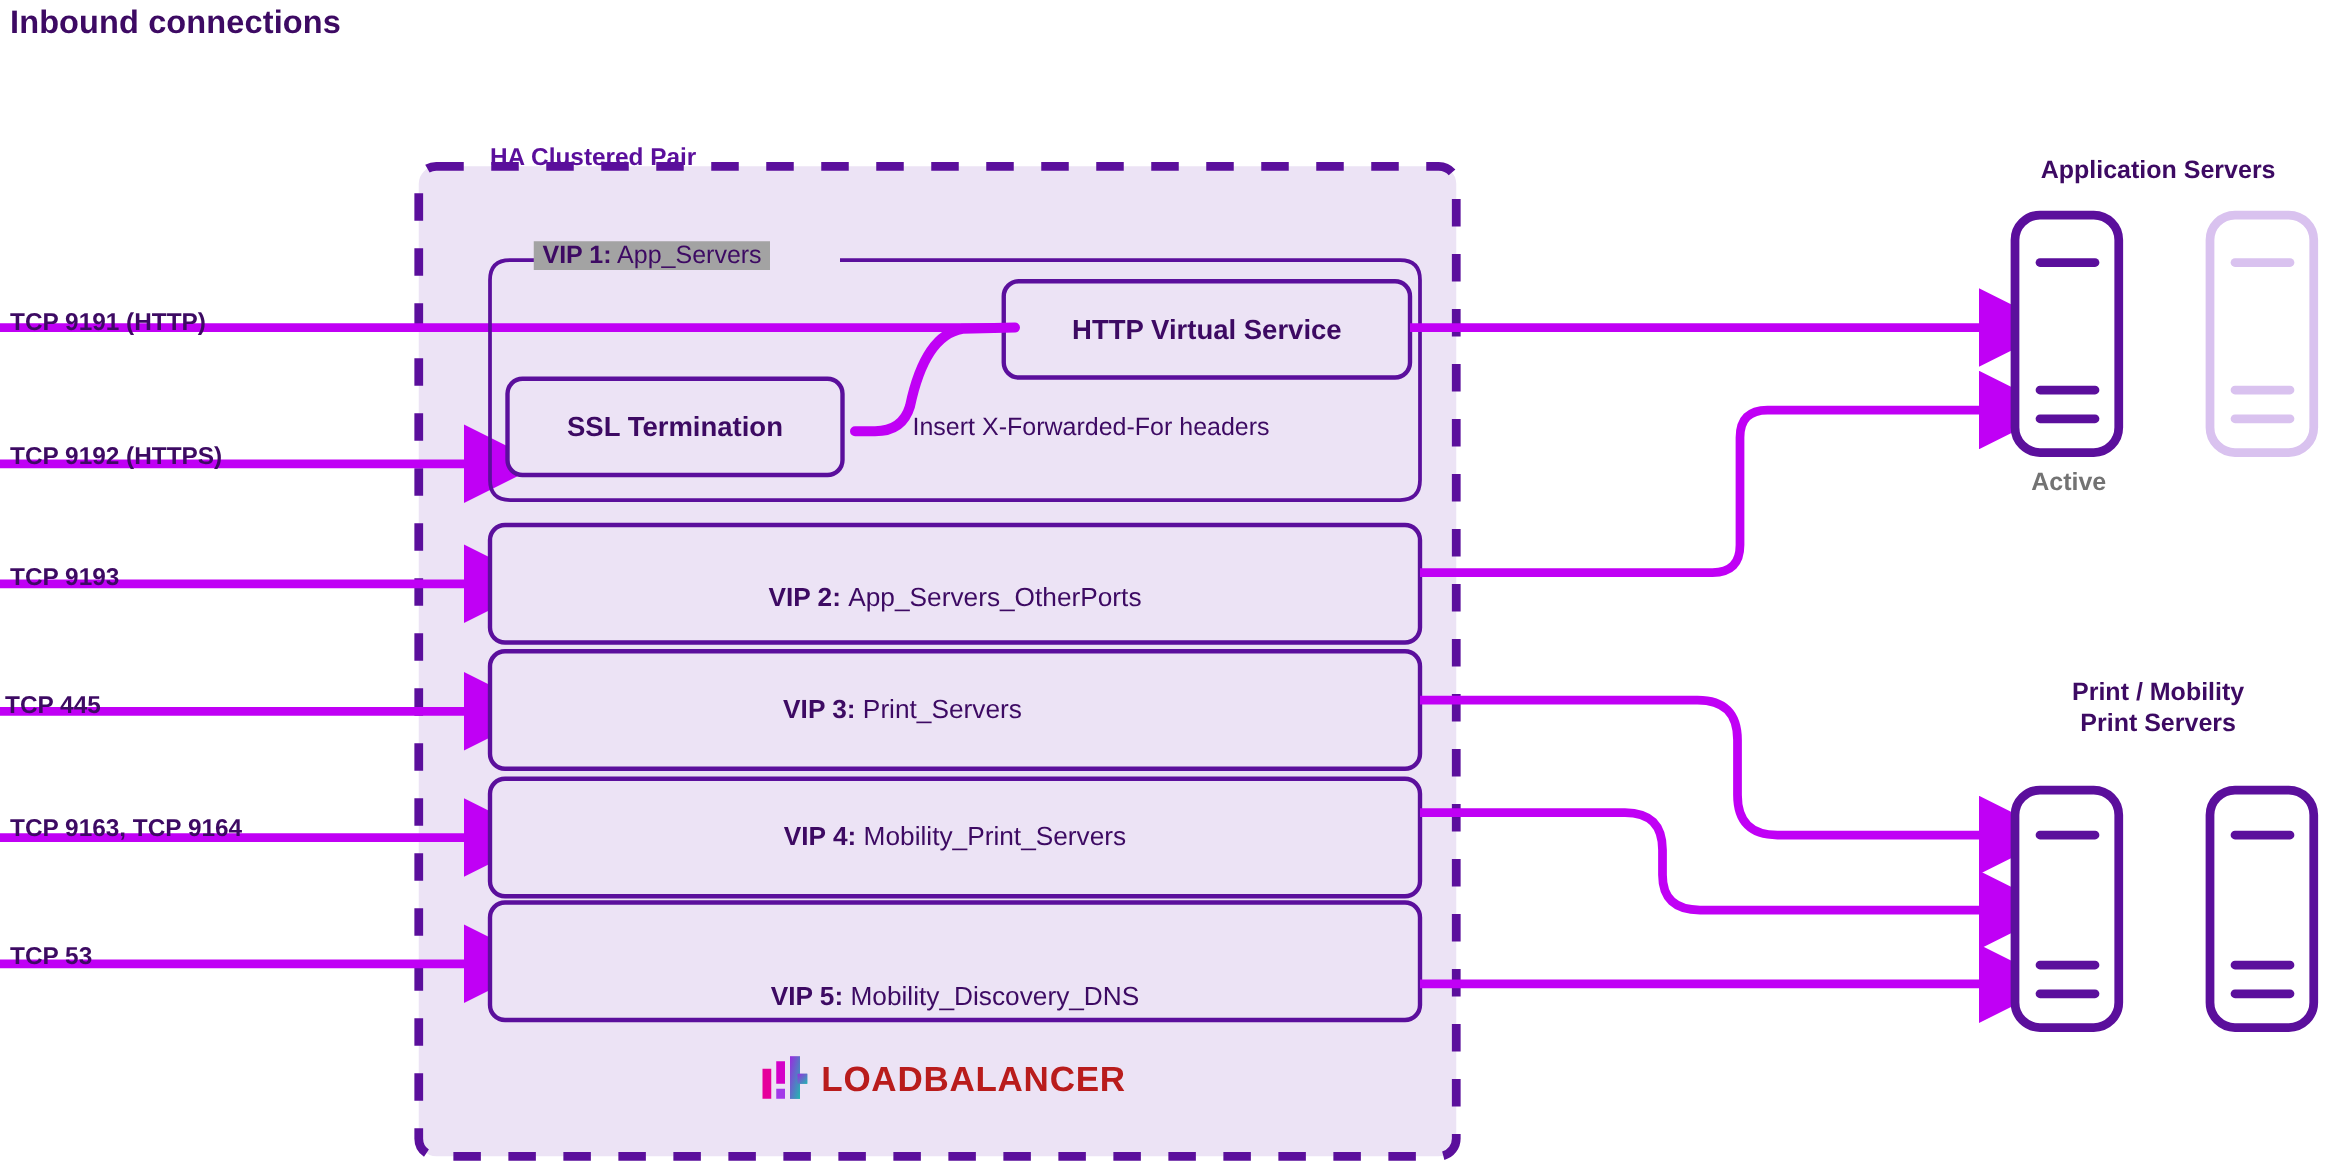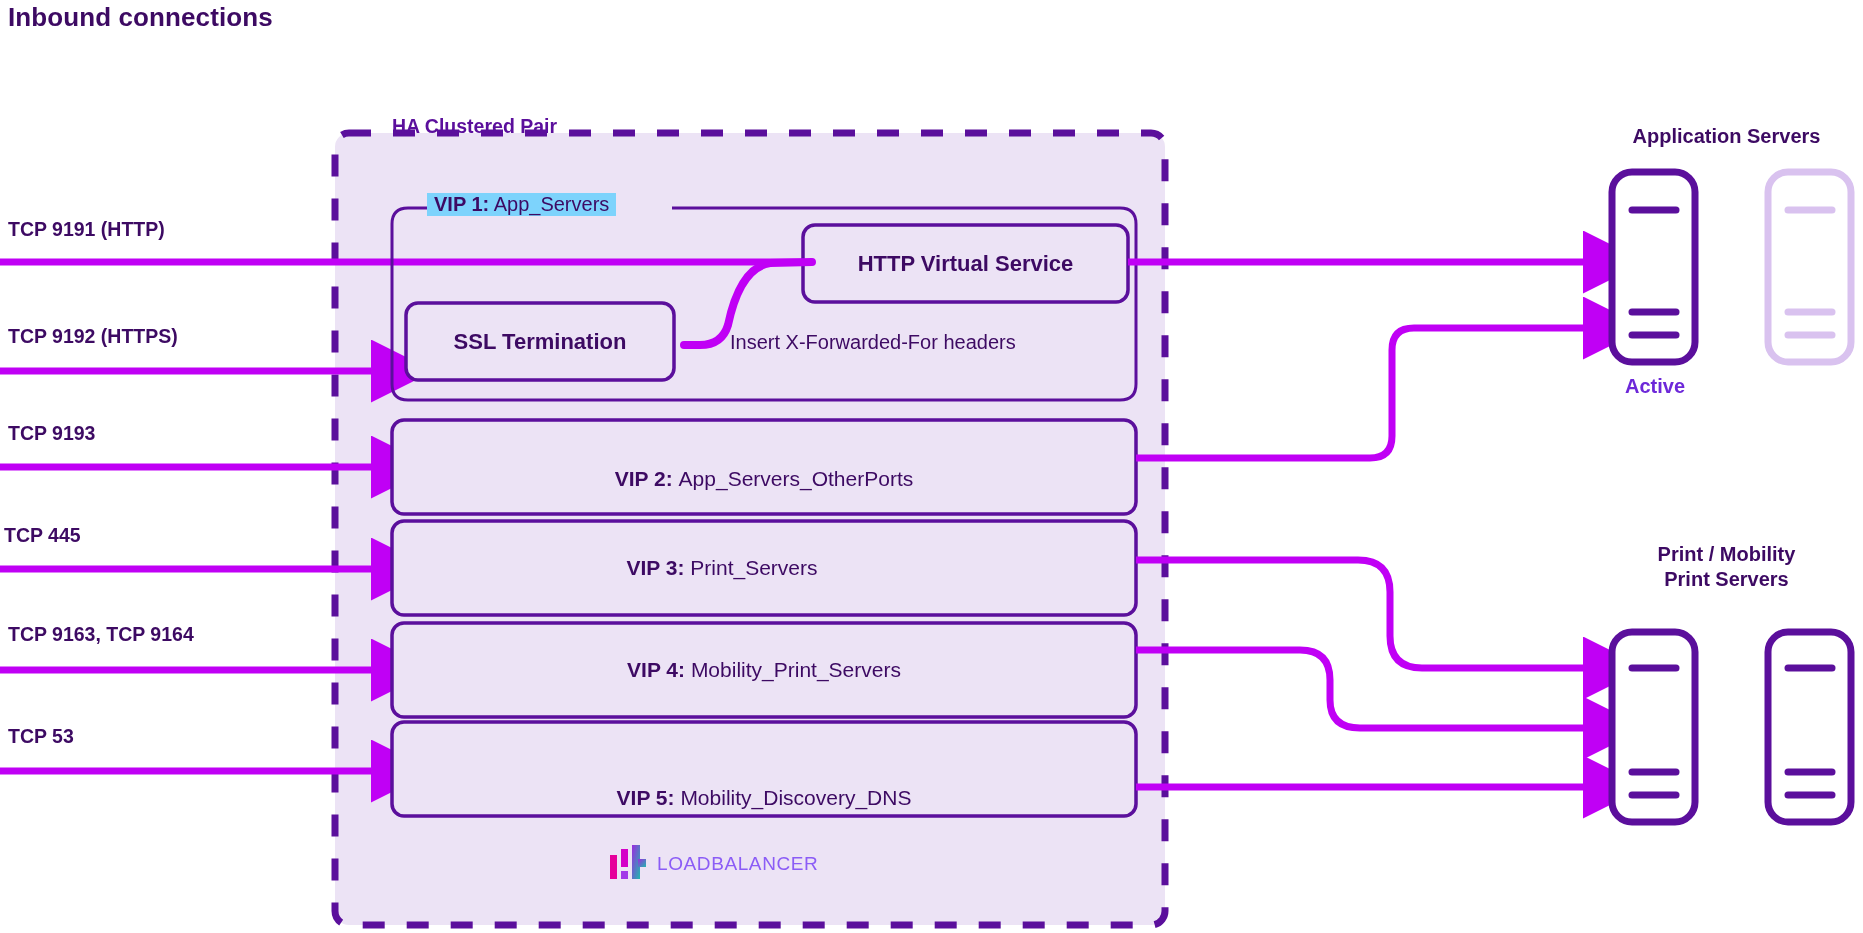--- a/index.html
+++ b/index.html
@@ -3,33 +3,33 @@
 <meta charset="utf-8">
 <style>
   html,body{margin:0;padding:0;background:#ffffff;}
   body{width:1863px;height:933px;font-family:"Liberation Sans",sans-serif;overflow:hidden;}
   #stage{position:relative;width:1863px;height:933px;}
   svg.layer{position:absolute;left:0;top:0;width:1863px;height:933px;}
   .page-title{
     position:absolute;left:8px;top:2px;
     font-size:26px;font-weight:bold;color:#3d0a63;letter-spacing:.1px;
   }
-  .port-label{position:absolute;font-size:19.5px;font-weight:bold;color:#3d0a63;white-space:nowrap;}
+  .port-label{position:absolute;font-size:19.5px;font-weight:bold;color:#3d0a63;white-space:nowrap;margin-top:29px;}
   .ha-title{position:absolute;font-size:19.5px;font-weight:bold;color:#5b0f9c;white-space:nowrap;}
-  .vip1-legend{position:absolute;font-size:20px;color:#3d0a63;white-space:nowrap;background:#7dd3fc;padding:0 7px;}
+  .vip1-legend{position:absolute;font-size:20px;color:#3d0a63;white-space:nowrap;background:#a3a3a3;padding:0 7px;}
   .vip1-legend b{font-weight:bold;color:#3d0a63;}
   .box-text{position:absolute;display:flex;align-items:center;justify-content:center;
     font-size:21px;color:#3d0a63;white-space:nowrap;}
   .box-text b{font-weight:bold;}
   .svc-text{font-weight:bold;font-size:22px;}
   .note-text{position:absolute;font-size:20px;color:#3d0a63;white-space:nowrap;}
   .grp-title{position:absolute;font-size:20px;font-weight:bold;color:#3d0a63;text-align:center;line-height:1.25;}
-  .srv-label{position:absolute;font-size:20px;font-weight:bold;color:#6d28d9;text-align:center;}
+  .srv-label{position:absolute;font-size:20px;font-weight:bold;color:#737373;text-align:center;}
   .logo{position:absolute;display:flex;align-items:center;gap:11px;}
-  .logo-word{font-size:19px;font-weight:normal;color:#8b5cf6;letter-spacing:.6px;}
+  .logo-word{font-size:28px;font-weight:bold;color:#b91c1c;letter-spacing:.6px;}
 </style>
 </head>
 <body>
 
 <div id="stage">
 
   <div class="page-title">Inbound connections</div>
 
   <svg class="layer" viewBox="0 0 1863 933">
     <defs>

